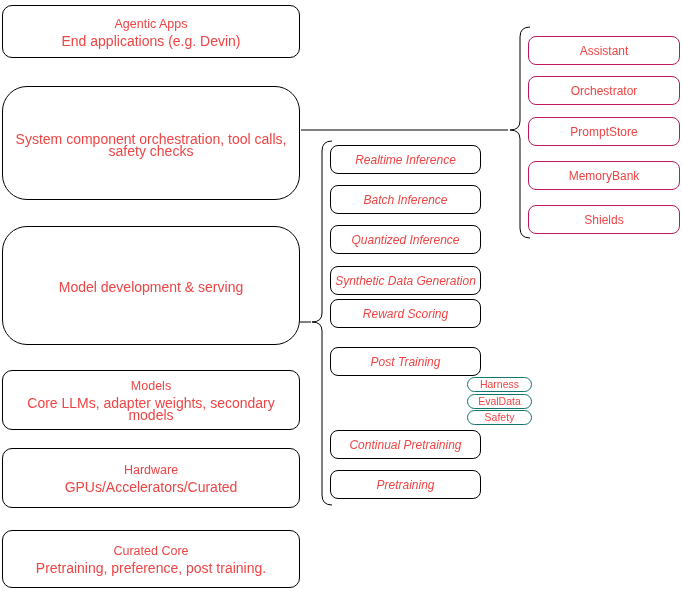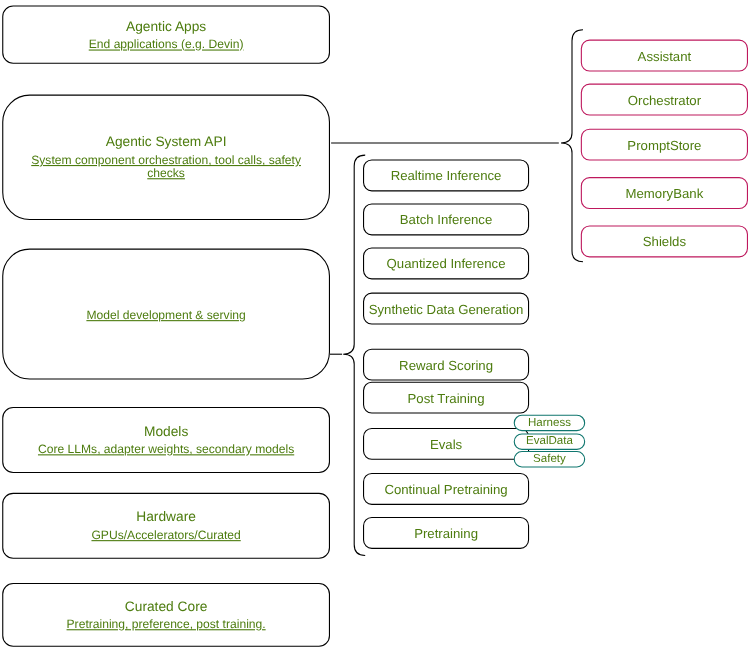--- a/index.html
+++ b/index.html
@@ -3,21 +3,21 @@
 <meta charset="utf-8">
 <style>
   * { box-sizing: border-box; margin: 0; padding: 0; }
   html, body { background: #ffffff; }
   .canvas {
     position: relative;
     width: 682px;
     height: 591px;
     background: #ffffff;
     font-family: "Liberation Sans", sans-serif;
-    color: #4d7c0f;
+    color: #ef4444;
     overflow: hidden;
   }
   .connector-layer {
     position: absolute;
     top: 0; left: 0;
     width: 682px; height: 591px;
     pointer-events: none;
   }
   .lbox {
     position: absolute;
@@ -26,35 +26,36 @@
     border: 1px solid #000000;
     background: #ffffff;
     display: flex;
     flex-direction: column;
     align-items: center;
     justify-content: center;
     text-align: center;
     z-index: 2;
   }
   .lbox .t { font-size: 12.5px; line-height: 15px; }
-  .lbox .s { font-size: 11px; line-height: 12px; margin-top: 3px; padding: 0 8px; text-decoration: underline; }
+  .lbox .s { font-size: 14px; line-height: 12px; margin-top: 3px; padding: 0 8px; }
   .mbox {
     position: absolute;
     left: 330px;
     width: 151px;
     height: 29px;
     border: 1px solid #000000;
     border-radius: 8px;
     background: #ffffff;
     display: flex;
     align-items: center;
     justify-content: center;
     font-size: 12px;
     z-index: 2;
     text-align: center;
+    font-style: italic;
   }
   .rbox {
     position: absolute;
     left: 528px;
     width: 152px;
     height: 29px;
     border: 1px solid #be185d;
     border-radius: 8px;
     background: #ffffff;
     display: flex;
@@ -92,21 +93,20 @@
     <path d="M 332 141 Q 322 141 322 151 L 322 313 Q 322 322 312 322 Q 322 322 322 331 L 322 495 Q 322 505 332 505" stroke="#000000" stroke-width="1" fill="none"></path>
     <path d="M 530 27 Q 520 27 520 37 L 520 121 Q 520 130 510 130 Q 520 130 520 139 L 520 228 Q 520 238 530 238" stroke="#000000" stroke-width="1" fill="none"></path>
   </svg>
 
   <div class="lbox" style="top:5px;height:53px;border-radius:10px">
     <div class="t">Agentic Apps</div>
     <div class="s">End applications (e.g. Devin)</div>
   </div>
 
   <div class="lbox" style="top:86px;height:114px;border-radius:25px">
-    <div class="t">Agentic System API</div>
     <div class="s">System component orchestration, tool calls, safety checks</div>
   </div>
 
   <div class="lbox" style="top:226px;height:119px;border-radius:25px">
     <div class="s">Model development &amp; serving</div>
   </div>
 
   <div class="lbox" style="top:370px;height:60px;border-radius:10px">
     <div class="t">Models</div>
     <div class="s">Core LLMs, adapter weights, secondary models</div>
@@ -119,23 +119,22 @@
 
   <div class="lbox" style="top:530px;height:58px;border-radius:10px">
     <div class="t">Curated Core</div>
     <div class="s">Pretraining, preference, post training.</div>
   </div>
 
   <div class="mbox" style="top:145px">Realtime Inference</div>
   <div class="mbox" style="top:185px">Batch Inference</div>
   <div class="mbox" style="top:225px">Quantized Inference</div>
   <div class="mbox" style="top:266px">Synthetic Data Generation</div>
-  <div class="mbox" style="top:317px">Reward Scoring</div>
+  <div class="mbox" style="top:299px">Reward Scoring</div>
   <div class="mbox" style="top:347px">Post Training</div>
-  <div class="mbox" style="top:389px">Evals</div>
   <div class="mbox" style="top:430px">Continual Pretraining</div>
   <div class="mbox" style="top:470px">Pretraining</div>
 
   <div class="pill" style="top:377px">Harness</div>
   <div class="pill" style="top:394px">EvalData</div>
   <div class="pill" style="top:410px">Safety</div>
 
   <div class="rbox" style="top:36px">Assistant</div>
   <div class="rbox" style="top:117px">PromptStore</div>
   <div class="rbox" style="top:76px">Orchestrator</div>

